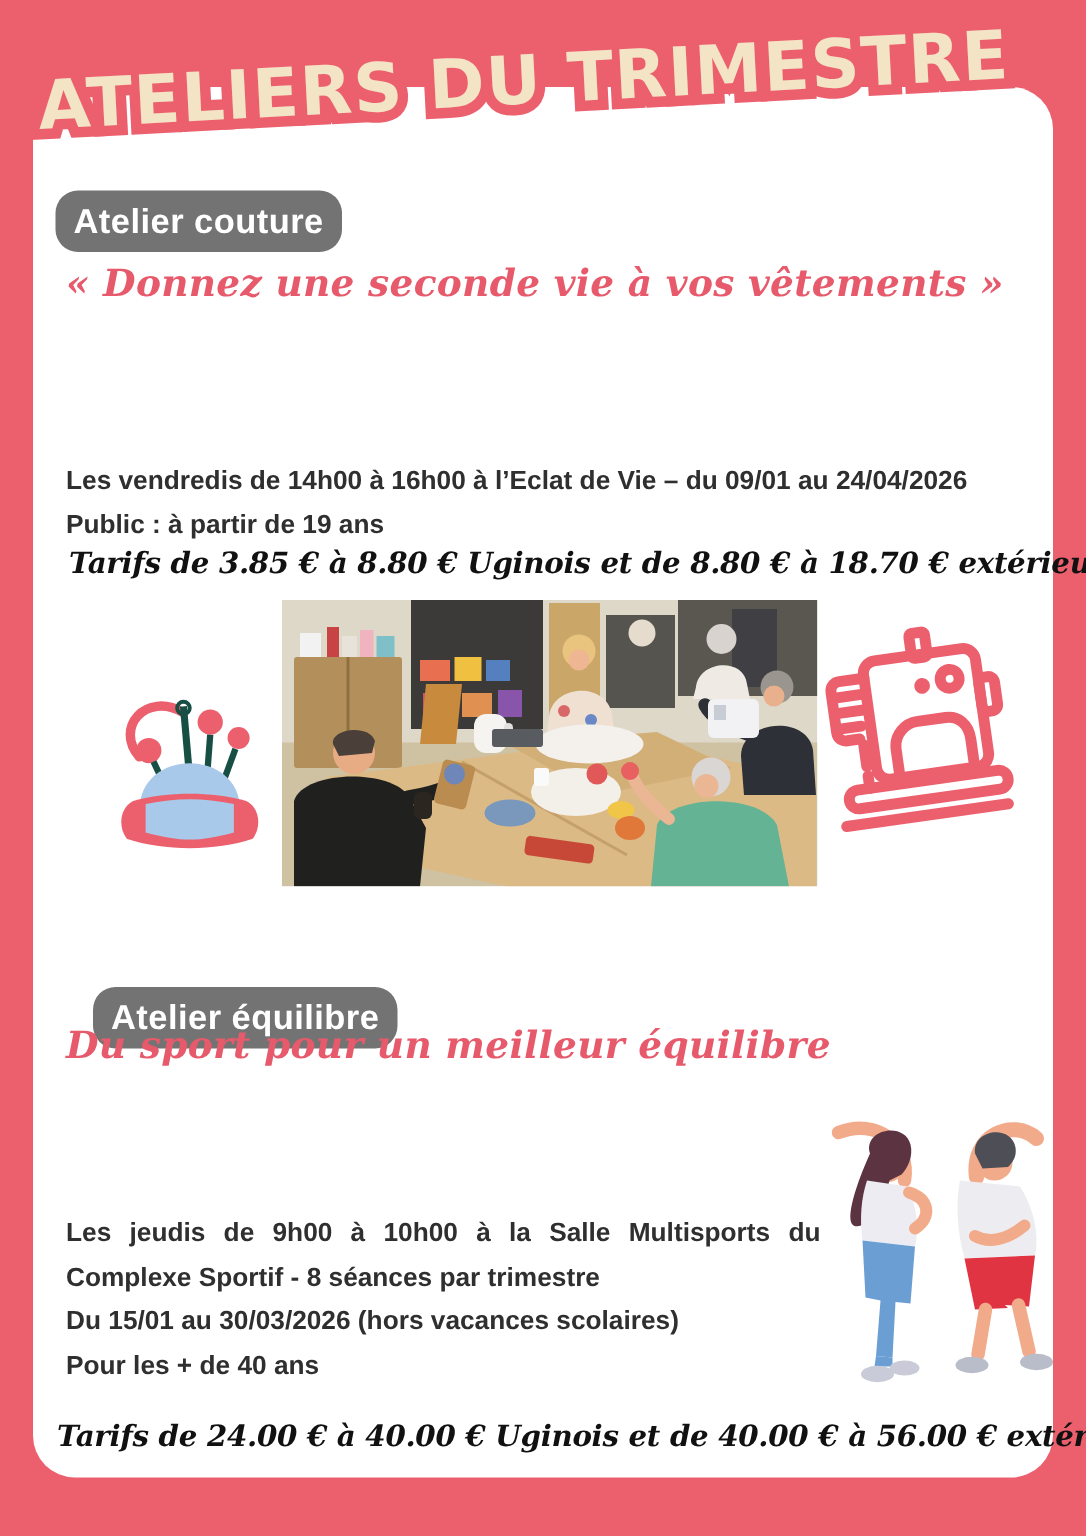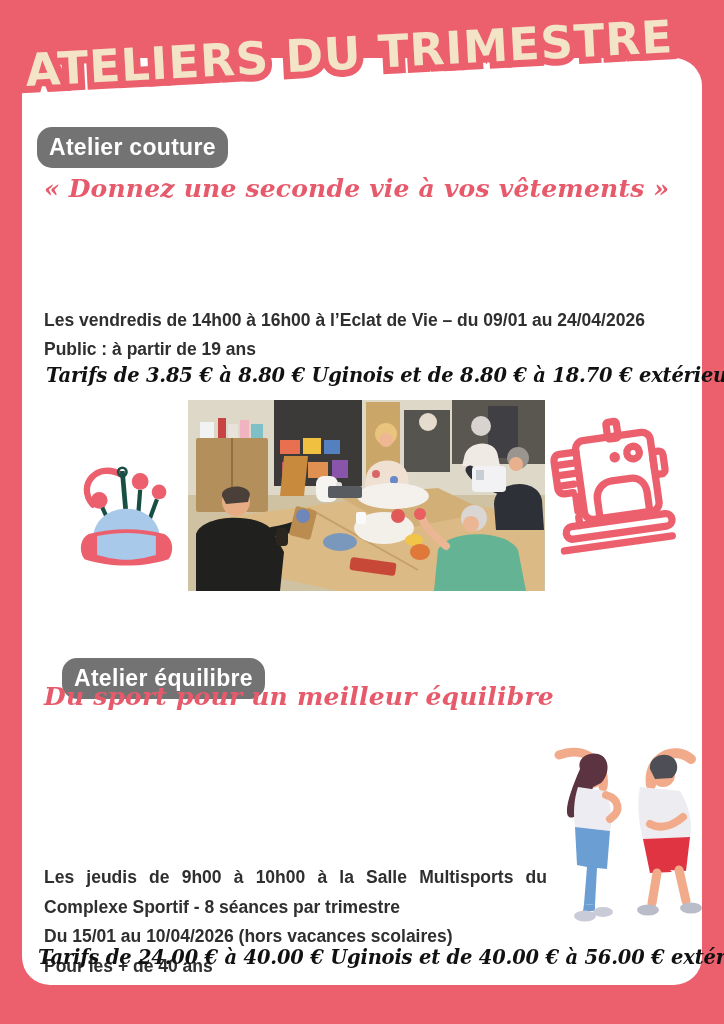--- a/index.html
+++ b/index.html
@@ -29,21 +29,21 @@
 
   
   .body-block{position:absolute;color:#3b3b3b;font-size:17px;line-height:22px;}
   .body-block p{margin:0;text-align:justify;}
   .body-couture{left:44px;top:206px;width:625px;}
   .body-equilibre{left:44px;top:720px;width:506px;line-height:26px;}
 
   .sched{position:absolute;color:#2f2f2f;font-weight:700;font-size:17.5px;}
   .sched p{margin:0;}
   .sched-couture{left:44px;top:306px;width:630px;line-height:29px;}
-  .sched-equilibre{left:44px;top:863px;width:503px;line-height:29.5px;}
+  .sched-equilibre{left:44px;top:807px;width:503px;line-height:29.5px;}
   .sched-equilibre .justify{text-align:justify;}
 
   .tarifs{position:absolute;color:#111111;font-size:19.5px;letter-spacing:-.2px;white-space:nowrap;}
   .tarifs-couture{left:46px;top:364px;}
   .tarifs-equilibre{left:38px;top:946px;}
 
   
   .photo{position:absolute;left:188px;top:400px;width:357px;height:191px;overflow:hidden;}
   .pincushion{position:absolute;left:74px;top:458px;width:105px;height:112px;}
   .machine{position:absolute;left:549px;top:416px;width:126px;height:134px;transform:rotate(-8deg);}
@@ -213,18 +213,18 @@
       <path d="M120,106 L167,104 L163,138 L147,137 L149,139 L127,140 Z" fill="#e03442"></path>
       <path d="M134,140 L129,170" stroke="#f2ab8a" stroke-width="9" stroke-linecap="round"></path>
       <path d="M156,137 L163,168" stroke="#f2ab8a" stroke-width="9" stroke-linecap="round"></path>
       <ellipse cx="125" cy="177" rx="11" ry="5.5" fill="#b9bcc9"></ellipse>
       <ellipse cx="168" cy="175" rx="11" ry="5.5" fill="#b9bcc9"></ellipse>
     </svg>
   </div>
 
   <div class="sched sched-equilibre">
     <p class="justify">Les jeudis de 9h00 à 10h00 à la Salle Multisports du Complexe Sportif - 8 séances par trimestre</p>
-    <p>Du 15/01 au 10/04/2026 (hors vacances scolaires)</p>
+    <p>Du 15/01 au 30/03/2026 (hors vacances scolaires)</p>
     <p>Pour les + de 40 ans</p>
   </div>
 
   <div class="tarifs tarifs-equilibre script">Tarifs de 24.00 € à 40.00 € Uginois et de 40.00 € à 56.00 € extérieurs</div>
 </div>
 
 </body></html>

